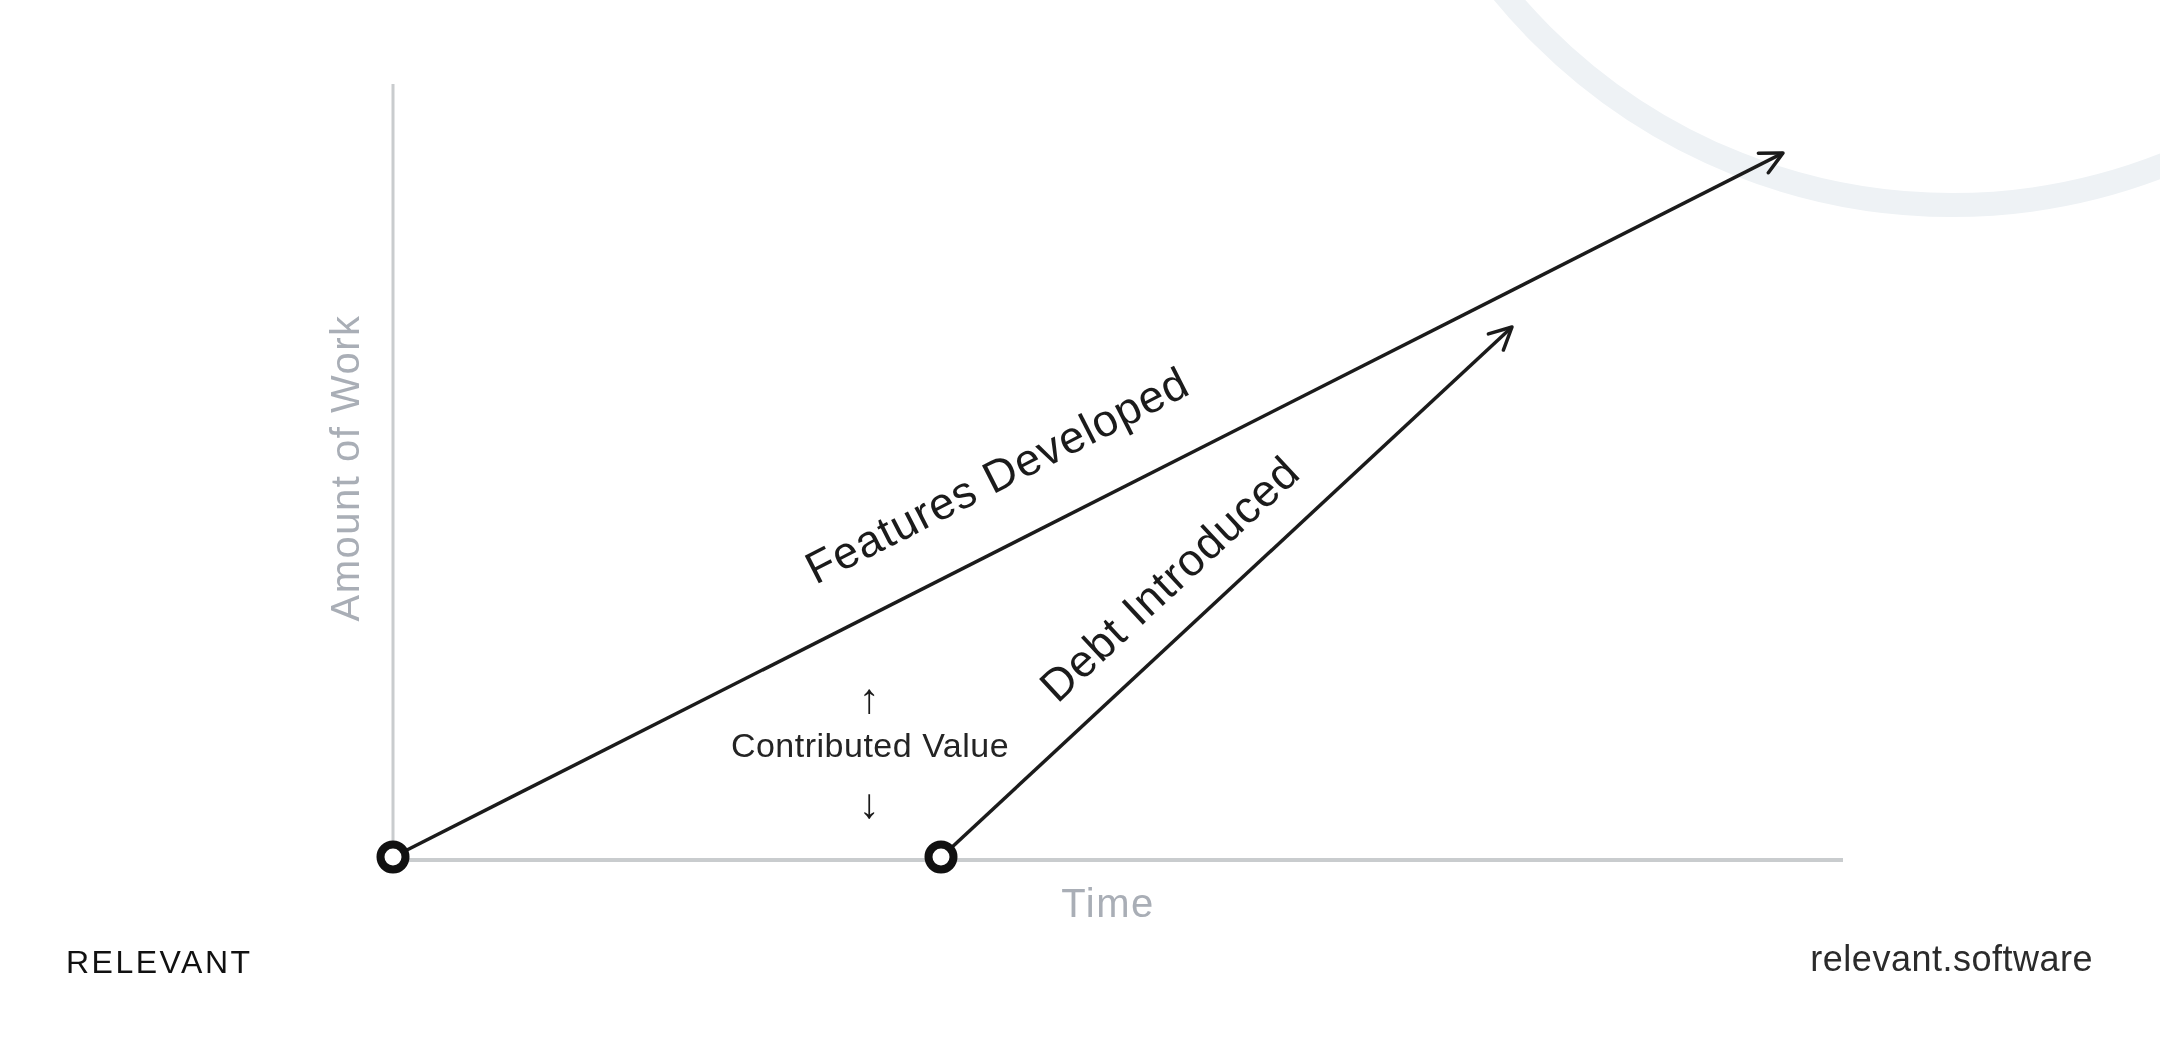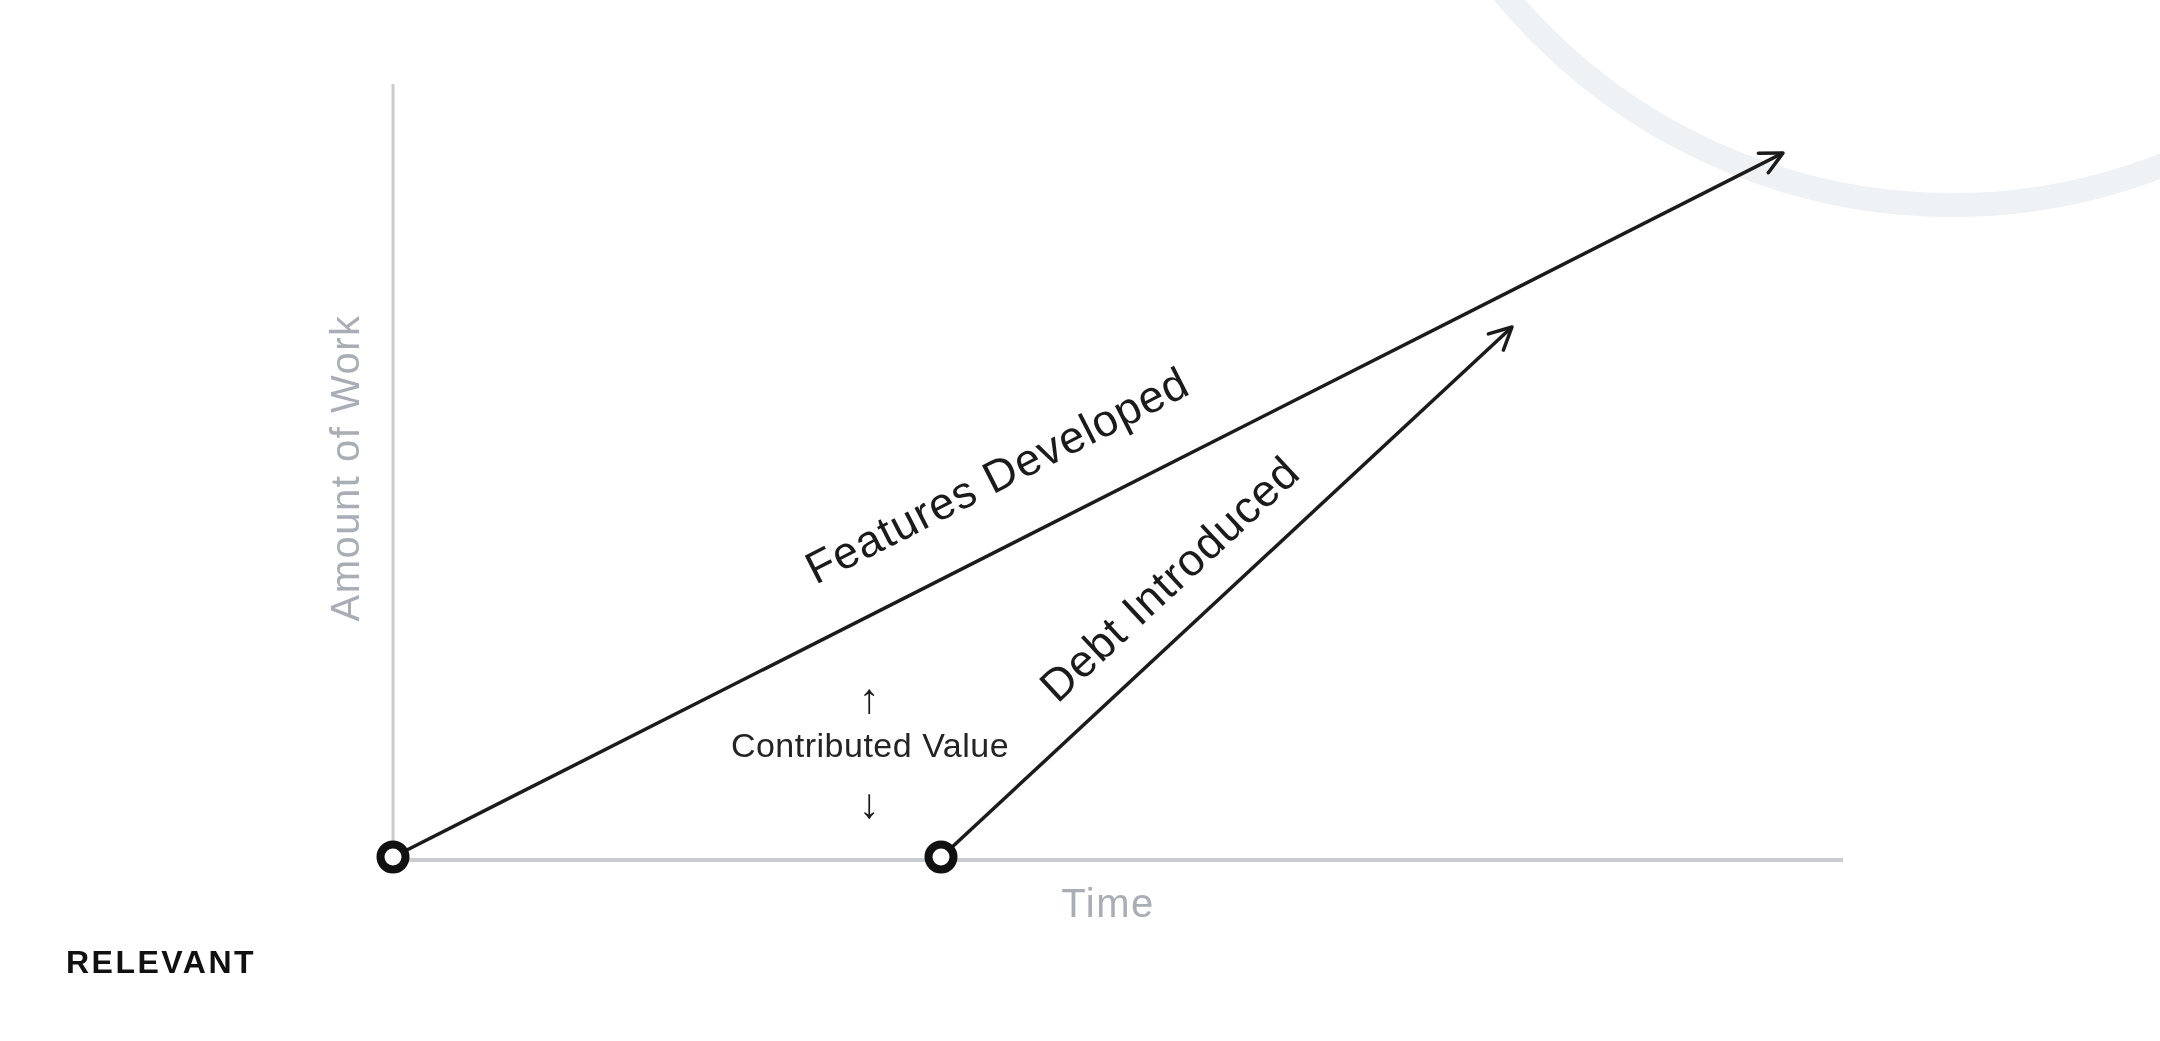--- a/index.html
+++ b/index.html
@@ -42,21 +42,21 @@
   }
   .arrow-glyph {
     font-size: 42px;
     fill: #1b1b1b;
   }
   .footer-logo {
     position: absolute;
     left: 66px;
     top: 946px;
     font-size: 32px;
-    font-weight: 700;
+    font-weight: 400;
     letter-spacing: 2.5px;
     color: #111111;
     line-height: 1;
   }
   .footer-site {
     position: absolute;
     right: 67px;
     top: 941px;
     font-size: 36px;
     font-weight: 400;
@@ -94,14 +94,15 @@
 
     <text class="line-label" text-anchor="middle" transform="translate(1004,489) rotate(-27)">Features Developed</text>
     <text class="line-label" text-anchor="middle" transform="translate(1180,590) rotate(-43)">Debt Introduced</text>
 
     <text class="arrow-glyph" text-anchor="middle" x="869" y="713">↑</text>
     <text class="annotation-label" text-anchor="middle" x="870" y="757">Contributed Value</text>
     <text class="arrow-glyph" text-anchor="middle" x="869" y="818">↓</text>
   </svg>
 
   <div class="footer-logo">RELEVANT</div>
+  <div class="footer-site">relevant.software</div>
 
 </div>
 
 </body></html>

